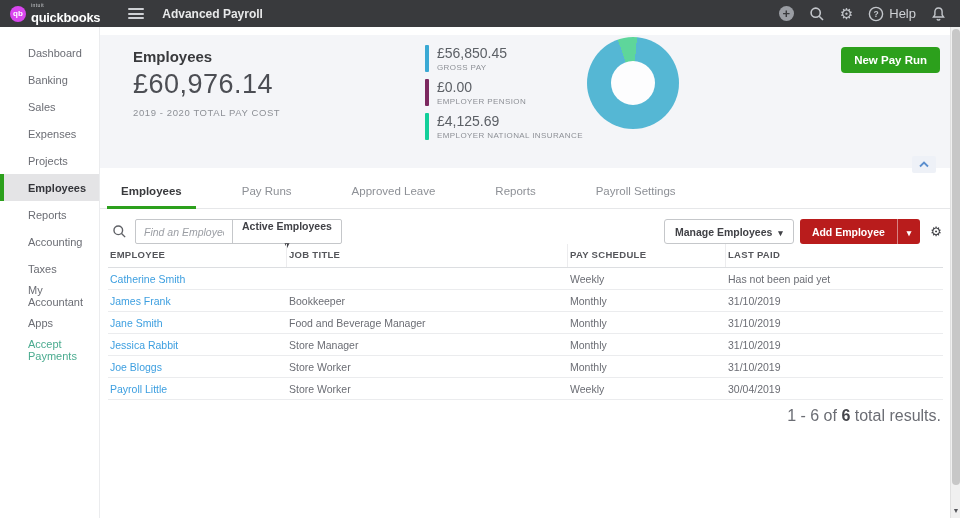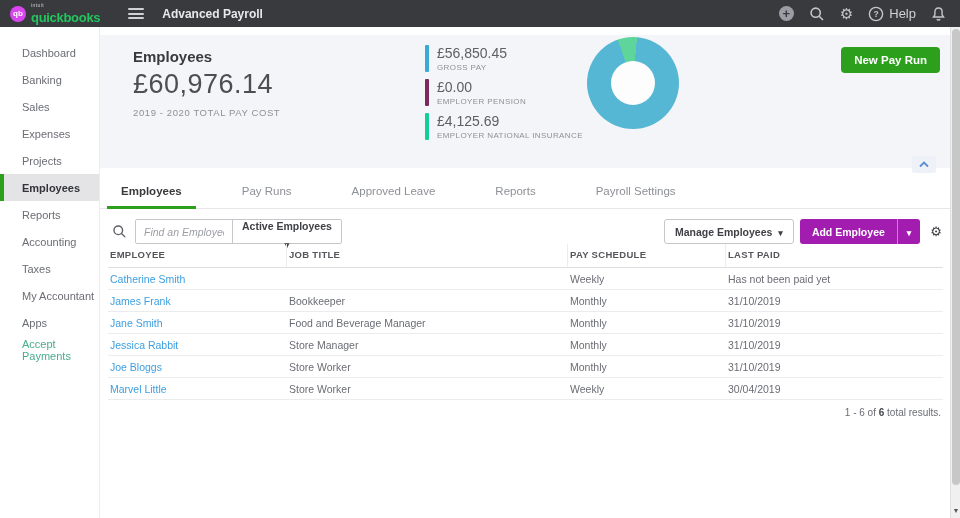--- a/index.html
+++ b/index.html
@@ -7,36 +7,36 @@
   body { font-family: "Liberation Sans", sans-serif; background:#fff; overflow:hidden; position:relative; }
 
   
   .topbar { position:absolute; top:0; left:0; width:960px; height:27px; background:#393a3d;
             display:flex; align-items:center; color:#d7d9dc; }
   .brand { display:flex; align-items:center; gap:5px; padding-left:10px; }
   .qb-circle { width:16px; height:16px; border-radius:50%; background:#d946ef; color:#fff;
                font-size:8px; font-weight:bold; display:flex; align-items:center; justify-content:center; }
   .brand-text { line-height:1; }
   .brand-intuit { font-size:5px; color:#c9cbce; display:block; margin-bottom:1px; letter-spacing:.4px; }
-  .brand-name { font-size:13px; font-weight:bold; color:#22c55e; letter-spacing:-.3px; }
+  .brand-name { font-size:13px; font-weight:bold; color:#ffffff; letter-spacing:-.3px; }
   .hamburger { width:16px; height:11px; margin-left:28px; display:flex; flex-direction:column;
                justify-content:space-between; cursor:pointer; }
   .hamburger span { display:block; height:2px; background:#cfd1d5; border-radius:1px; }
   .topbar-title { font-size:12px; font-weight:bold; color:#e8e9ea; margin-left:18px; }
   .topbar-right { margin-left:auto; display:flex; align-items:center; gap:15px; padding-right:14px; }
   .tb-icon { display:flex; align-items:center; gap:5px; color:#c3c6cb; cursor:pointer; }
   .plus-circle { width:15px; height:15px; border-radius:50%; background:#9a9da3; color:#393a3d;
                  font-size:13px; font-weight:bold; display:flex; align-items:center; justify-content:center; line-height:0; }
   .gear-glyph { font-size:15px; line-height:1; }
   .help-label { font-size:13px; color:#cfd1d5; }
 
   
   .sidebar { position:absolute; top:27px; left:0; width:100px; height:491px; background:#fff;
              border-right:1px solid #ebecee; padding-top:12px; }
-  .side-item { height:27px; display:flex; align-items:center; padding-left:18px; font-size:11px;
+  .side-item { height:27px; display:flex; align-items:center; padding-left:24px; font-size:11px;
                color:#6b6d74; cursor:pointer; border-left:4px solid transparent; }
   .side-item.active { background:#e4e4e6; border-left-color:#2ca01c; color:#34353a; font-weight:bold; }
   .side-item.accent { color:#4aab8f; }
 
   
   .main { position:absolute; top:27px; left:100px; width:850px; height:491px; background:#fff; }
 
   .overview { margin:8px 0 0 0; width:100%; height:133px; background:#f4f5f8; position:relative; padding:13px 0 0 33px; }
   .ov-title { font-size:15px; font-weight:bold; color:#393a3d; }
   .ov-total { font-size:27px; font-weight:300; color:#4c4e54; margin-top:4px; letter-spacing:.5px; }
@@ -74,21 +74,21 @@
   .input-group { display:flex; border:1px solid #c5c7ca; border-radius:2px; background:#fff; height:25px; }
   .search-input { border:none; outline:none; width:96px; padding:0 8px; font-size:10.5px;
                   font-family:inherit; color:#404146; background:transparent; }
   .search-input::placeholder { font-style:italic; color:#9b9ea4; }
   .filter-select { display:flex; align-items:center; gap:6px; border-left:1px solid #c5c7ca;
                    padding:0 9px; font-size:10.5px; font-weight:bold; color:#404146; cursor:pointer;flex-direction:column; }
   .filter-spacer { flex:1; }
   .manage-btn { display:flex; align-items:center; gap:6px; background:#fff; border:1px solid #c5c7ca;
                 border-radius:3px; height:25px; padding:0 10px; font-size:10.5px; font-weight:bold;
                 color:#404146; cursor:pointer; font-family:inherit; }
-  .add-btn { display:flex; align-items:center; background:#a21caf; border:none; border-radius:3px;
+  .add-btn { display:flex; align-items:center; background:#b91c1c; border:none; border-radius:3px;
              height:25px; color:#fff; font-size:10.5px; font-weight:bold; cursor:pointer;
              font-family:inherit; margin-left:6px; padding:0; }
   .add-btn .add-label { padding:0 12px; }
   .add-btn .add-caret { border-left:1px solid rgba(255,255,255,.45); padding:0 9px; align-self:stretch;
                         display:flex; align-items:center; }
   .table-gear { margin-left:10px; font-size:13px; color:#404146; cursor:pointer; line-height:1; }
 
   .caret::after { content:"▾"; font-size:9px; line-height:1; }
   .caret-white::after { content:"▾"; font-size:9px; color:#fff; line-height:1; }
 
@@ -96,21 +96,21 @@
   .emp-table { margin:0 7px 0 8px; }
   .t-row { display:grid; grid-template-columns:179px 281px 158px 1fr; align-items:center; }
   .t-head { border-bottom:1px solid #dcdee1; }
   .t-head .t-cell { font-size:9.5px; font-weight:bold; color:#55565b; letter-spacing:.3px;
                     padding:5px 10px 7px 2px; border-right:1px solid #ececee; }
   .t-head .t-cell:last-child { border-right:none; }
   .t-body .t-row { height:22px; border-bottom:1px solid #ebecee; }
   .t-cell { font-size:10.5px; color:#6b6d74; padding-left:2px; overflow:hidden; white-space:nowrap; }
   .emp-link { color:#3d9fe0; cursor:pointer; }
 
-  .results { text-align:right; font-size:10px; color:#6b6d74; margin:7px 9px 0 0; }
+  .results { text-align:right; font-size:16px; color:#6b6d74; margin:7px 9px 0 0; }
   .results b { color:#45464b; }
 
   
   .scrollbar { position:absolute; top:27px; right:0; width:10px; height:491px; background:#f0f0f0;
                border-left:1px solid #e0e0e0; }
   .scroll-thumb { position:absolute; top:2px; left:1px; width:8px; height:456px; background:#c7c7c7; border-radius:4px; }
   .scroll-btn { position:absolute; bottom:2px; left:0; width:10px; height:12px; display:flex;
                 align-items:center; justify-content:center; font-size:7px; color:#55565b; cursor:pointer; }
 </style>
 </head>
@@ -284,21 +284,21 @@
         <div class="t-cell">Monthly</div>
         <div class="t-cell">31/10/2019</div>
       </div>
       <div class="t-row">
         <div class="t-cell"><span class="emp-link">Joe Bloggs</span></div>
         <div class="t-cell">Store Worker</div>
         <div class="t-cell">Monthly</div>
         <div class="t-cell">31/10/2019</div>
       </div>
       <div class="t-row">
-        <div class="t-cell"><span class="emp-link">Marvel Little</span></div>
+        <div class="t-cell"><span class="emp-link">Payroll Little</span></div>
         <div class="t-cell">Store Worker</div>
         <div class="t-cell">Weekly</div>
         <div class="t-cell">30/04/2019</div>
       </div>
     </div>
   </div>
 
   <div class="results"><span>1 - 6 of </span><b>6</b><span> total results.</span></div>
 </div>
 

